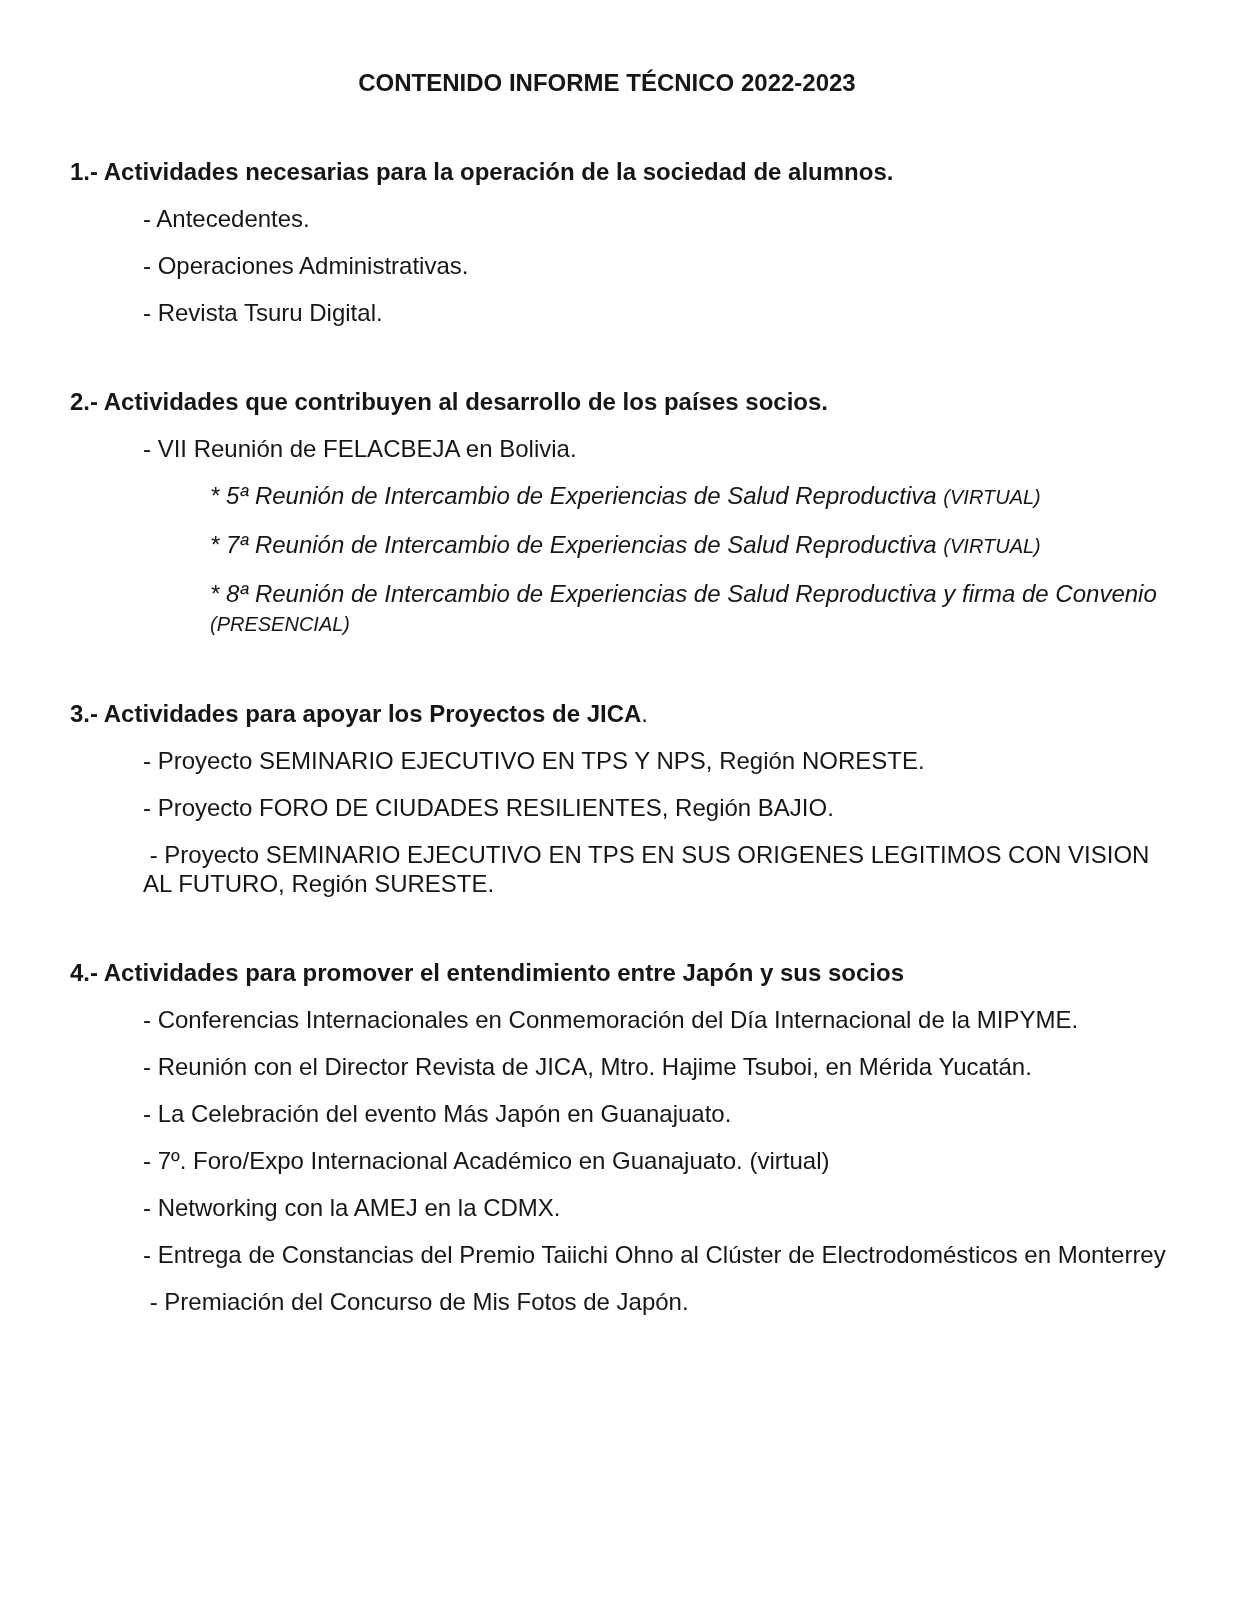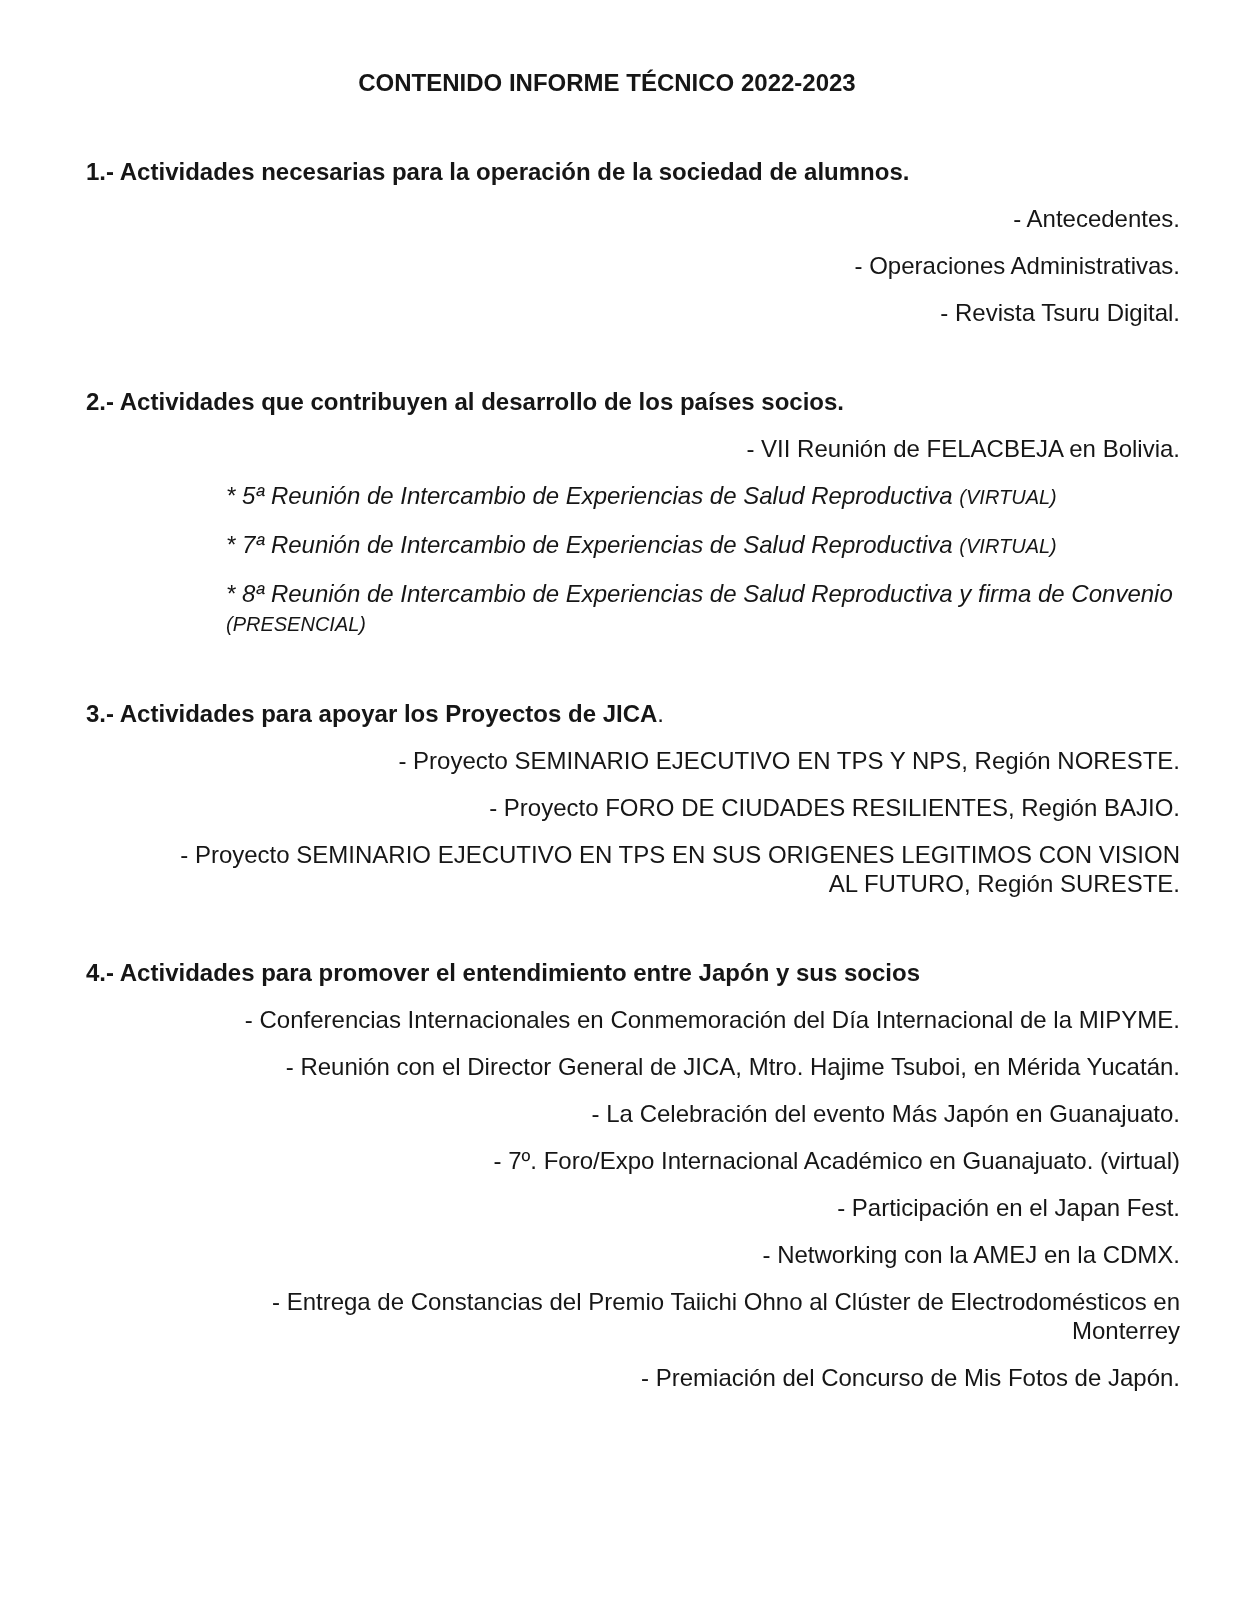--- a/index.html
+++ b/index.html
@@ -15,35 +15,35 @@
     font-size: 24px;
     overflow: hidden;
   }
   .doc-title {
     font-size: 24px;
     font-weight: 700;
     text-align: center;
     line-height: 29px;
     margin: 0 52px 18px 0;
   }
-  .section { margin: 16px; }
+  .section { margin: 0; }
   .heading {
     font-size: 24px;
     font-weight: 700;
     line-height: 29px;
     margin: 60px 0 18px 0;
     white-space: pre-wrap;
   }
   .heading .tail { font-weight: 400; }
   .item {
     margin: 0 0 18px 0;
     line-height: 29px;
     white-space: pre-wrap;
   }
-  .item.level-1 { padding-left: 73px; text-align: right; }
+  .item.level-1 { padding-left: 73px; }
   .item.level-2 { padding-left: 140px; font-style: italic; }
   .small { font-size: 20px; }
 </style>
 </head>
 <body>
 
 <main class="page">
   <h1 class="doc-title">CONTENIDO INFORME TÉCNICO 2022-2023</h1>
   <div id="sections">
       <section class="section">
@@ -63,22 +63,21 @@
       <section class="section">
         <h2 class="heading"><span class="">3.- Actividades para apoyar los Proyectos de JICA</span><span class="tail">.</span></h2>
         <p class="item level-1"><span>- Proyecto SEMINARIO EJECUTIVO EN TPS Y NPS, Región NORESTE.</span></p>
         <p class="item level-1"><span>- Proyecto FORO DE CIUDADES RESILIENTES, Región BAJIO.</span></p>
         <p class="item level-1"><span> - Proyecto SEMINARIO EJECUTIVO EN TPS EN SUS ORIGENES LEGITIMOS CON VISION
 AL FUTURO, Región SURESTE.</span></p>
       </section>
       <section class="section">
         <h2 class="heading"><span class="">4.- Actividades para promover el entendimiento entre Japón y sus socios</span></h2>
         <p class="item level-1"><span>- Conferencias Internacionales en Conmemoración del Día Internacional de la MIPYME.</span></p>
-        <p class="item level-1"><span>- Reunión con el Director General de JICA, Mtro. Hajime Tsuboi, en Mérida Yucatán.</span></p>
+        <p class="item level-1"><span>- Reunión con el Director Revista de JICA, Mtro. Hajime Tsuboi, en Mérida Yucatán.</span></p>
         <p class="item level-1"><span>- La Celebración del evento Más Japón en Guanajuato.</span></p>
         <p class="item level-1"><span>- 7º. Foro/Expo Internacional Académico en Guanajuato. (virtual)</span></p>
-        <p class="item level-1"><span>- Participación en el Japan Fest.</span></p>
         <p class="item level-1"><span>- Networking con la AMEJ en la CDMX.</span></p>
         <p class="item level-1"><span>- Entrega de Constancias del Premio Taiichi Ohno al Clúster de Electrodomésticos en Monterrey</span></p>
         <p class="item level-1"><span> - Premiación del Concurso de Mis Fotos de Japón.</span></p>
       </section>
     </div>
 </main>
 
 </body></html>

